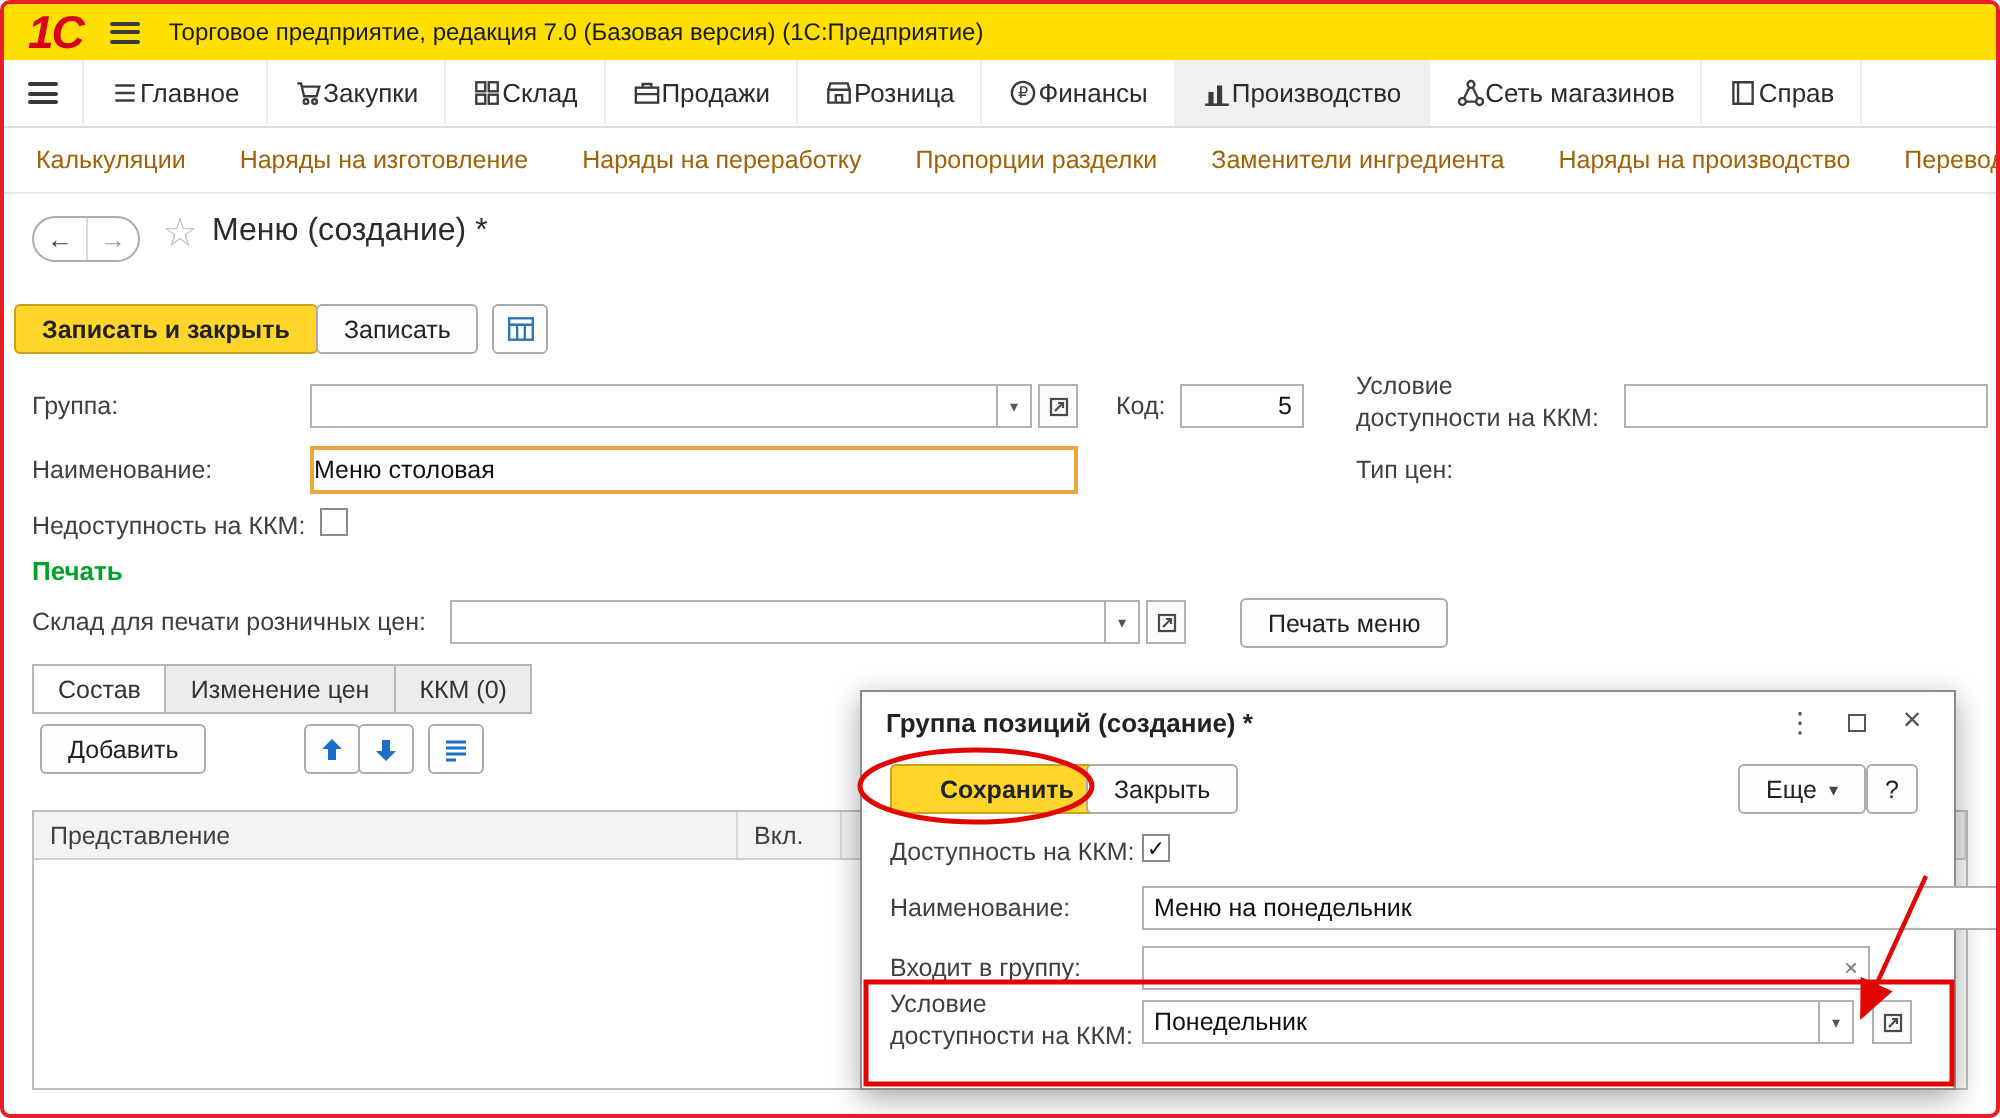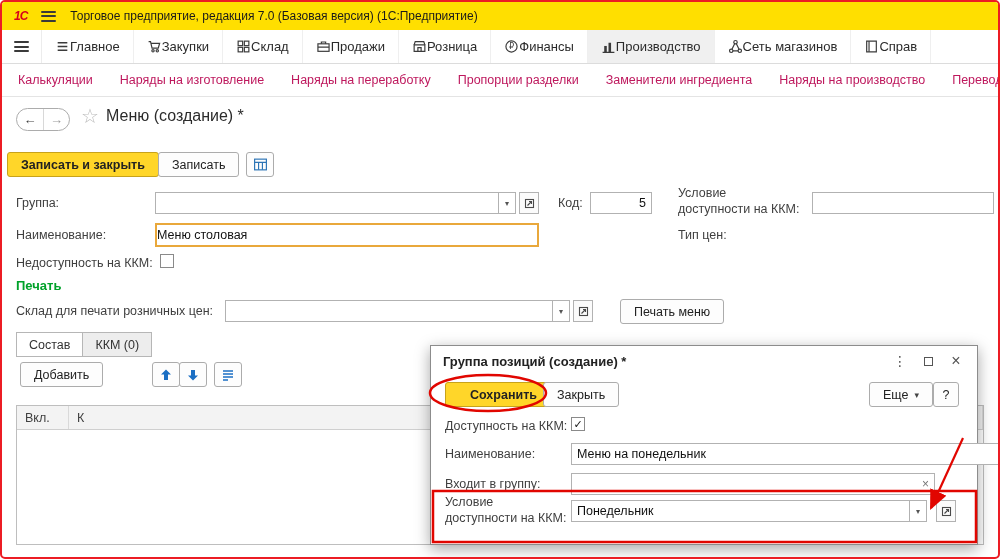--- a/index.html
+++ b/index.html
@@ -1,35 +1,35 @@
 <!DOCTYPE html>
 <html><head>
 <meta charset="utf-8">
 <style>
   * { margin:0; padding:0; box-sizing:border-box; }
   body { font-family:"Liberation Sans","DejaVu Sans",sans-serif; background:#fff; }
   .screen { position:relative; width:1000px; height:559px; border:2px solid #EC1C24; border-radius:5px; background:#fff; overflow:hidden; }
 
   
   .titlebar { position:absolute; left:0; top:0; right:0; height:28px; background:#FFDF00; display:flex; align-items:center; padding:0 12px; gap:14px; }
-  .logo { color:#D6001C; font-weight:bold; font-style:italic; font-size:12px; letter-spacing:-1px; }
+  .logo { color:#D6001C; font-weight:bold; font-style:italic; font-size:23px; letter-spacing:-1px; }
   .hamb { display:inline-flex; flex-direction:column; gap:2.5px; cursor:pointer; }
   .hamb i { width:15px; height:2px; background:#3a3a3a; border-radius:1px; }
   .titletext { font-size:12px; color:#1a1a1a; white-space:nowrap; }
 
   
   .menubar { position:absolute; left:0; top:28px; right:0; height:34px; background:#fff; border-bottom:1px solid #DCDCDC; display:flex; align-items:stretch; overflow:hidden; }
   .mb-burger { display:flex; align-items:center; padding:0 12px; border-right:1px solid #ECECEC; cursor:pointer; }
   .mitem { display:flex; align-items:center; padding:0 13px; font-size:13px; color:#2b2b2b; border-right:1px solid #EFEFEF; white-space:nowrap; cursor:pointer; }
   .mitem.active { background:#F0F0F0; }
   .mitem svg { flex:0 0 auto; }
 
   
   .submenu { position:absolute; left:0; top:62px; right:0; height:33px; background:#fff; border-bottom:1px solid #E4E4E4; display:flex; align-items:center; gap:27px; padding:0 16px; overflow:hidden; }
-  .sitem { font-size:12.5px; color:#be185d; white-space:nowrap; cursor:pointer; }
+  .sitem { font-size:12.5px; color:#a16207; white-space:nowrap; cursor:pointer; }
 
   
   .label { position:absolute; font-size:12.5px; color:#3f3f3f; white-space:pre-line; line-height:1.25; }
   .btn { position:absolute; height:25px; display:inline-flex; align-items:center; justify-content:center; padding:0 13px; font-size:12.5px; color:#222; background:#FDFDFD; border:1px solid #ACACAC; border-radius:3px; cursor:pointer; white-space:nowrap; }
   .btn.primary { background:#FFD629; border-color:#C7A21B; font-weight:bold; }
   .btn.iconbtn { padding:0; width:28px; }
   .ddg { font-size:9px; margin-left:6px; color:#444; }
 
   .navpill { position:absolute; left:14px; top:106px; display:flex; border:1px solid #ACACAC; border-radius:12px; overflow:hidden; height:23px; background:#fff; }
   .navbtn { width:26px; display:flex; align-items:center; justify-content:center; font-size:13px; color:#3c3c3c; cursor:pointer; }
@@ -224,20 +224,21 @@
       <svg width="11" height="11" viewBox="0 0 11 11" fill="none" stroke="#4a4a4a" stroke-width="1.1">
           <rect x="1.5" y="1.5" width="8" height="8"></rect>
           <path d="M3.5 7.5L7.5 3.5M5 3.5h2.5V6"></path>
         </svg>
     </div>
   </div>
   <button class="btn" style="left:618px; top:297px;">Печать меню</button>
 
   <div class="tabs">
     <div class="tab active">Состав</div>
+    <div class="tab">Изменение цен</div>
     <div class="tab">ККМ (0)</div>
   </div>
 
   <button class="btn" style="left:18px; top:360px;">Добавить</button>
   <button class="btn iconbtn" style="left:150px; top:360px;">
     <svg width="14" height="14" viewBox="0 0 14 14">
         <polygon points="7,1.5 12,6.5 9,6.5 9,12 5,12 5,6.5 2,6.5" fill="#1B6FC4"></polygon>
       </svg>
   </button>
   <button class="btn iconbtn" style="left:177px; top:360px;">
@@ -246,20 +247,21 @@
       </svg>
   </button>
   <button class="btn iconbtn" style="left:212px; top:360px;">
     <svg width="14" height="14" viewBox="0 0 14 14" fill="none" stroke="#1B6FC4" stroke-width="1.5">
         <path d="M2 3h10M2 6h10M2 9h10M2 12h5"></path>
       </svg>
   </button>
 
   <div class="grid">
     <div class="gridhead">
+      <div class="gcol" style="flex:0 0 352px;">Представление</div>
       <div class="gcol" style="flex:0 0 52px;text-align:center;">Вкл.</div>
       <div class="gcol" style="flex:1;">К</div>
     </div>
     <div style="height:115px;"></div>
   </div>
 
   <section class="dialog">
     <div class="dlg-titlebar">
       <span class="dlg-title">Группа позиций (создание) *</span>
       <span class="dlg-ctrl">⋮</span>

